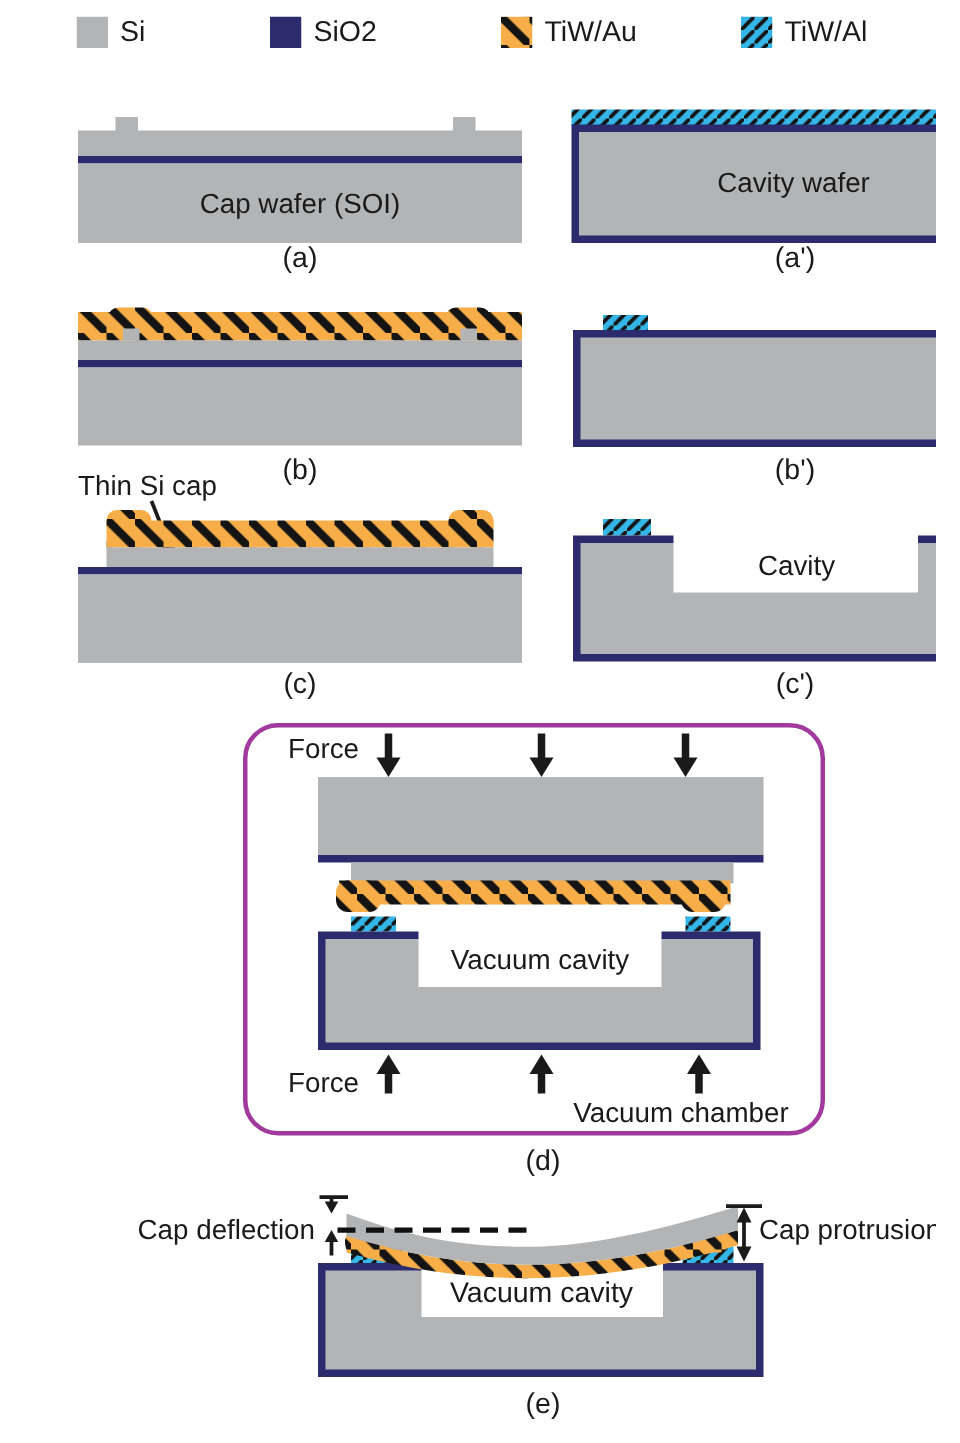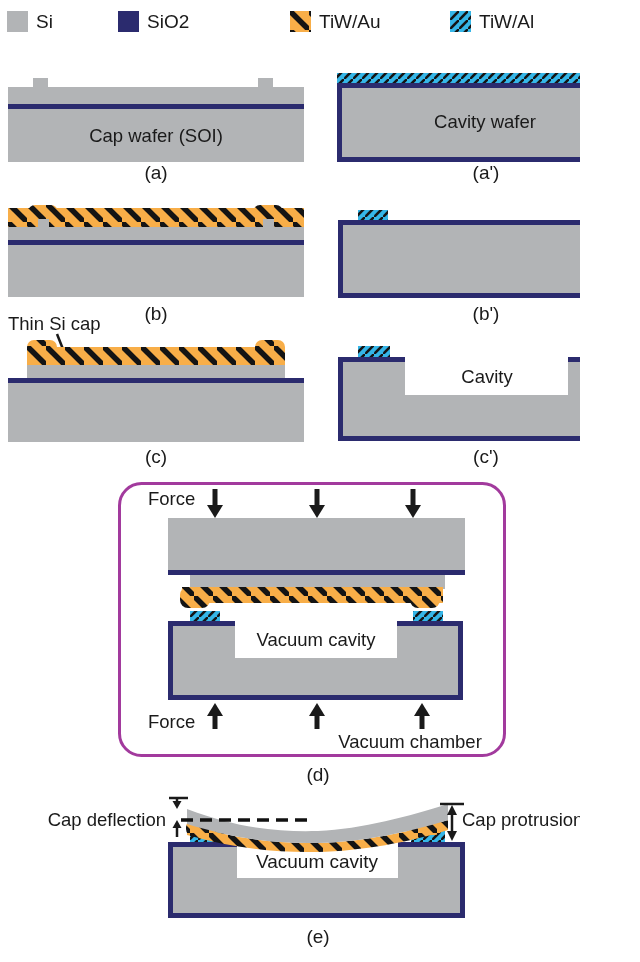--- a/index.html
+++ b/index.html
@@ -1,17 +1,17 @@
 <!DOCTYPE html>
 <html><head>
 <meta charset="utf-8">
 <style>
   html,body{margin:0;padding:0;background:#ffffff;}
   #fig{position:relative;width:580px;height:962px;background:#fff;overflow:hidden;
-       font-family:"Liberation Sans",sans-serif;color:#1a1a1a;}
+       font-family:"Liberation Sans",sans-serif;color:#1a1a1a;margin-left:44px;}
   .abs{position:absolute;}
   .legend-item{position:absolute;top:10px;display:flex;align-items:center;gap:8px;}
   .legend-item span{font-size:19px;line-height:23px;}
   .caption{position:absolute;width:90px;margin-left:-45px;text-align:center;
            font-size:19px;}
   svg text{font-family:"Liberation Sans",sans-serif;fill:#1a1a1a;}
 </style>
 </head>
 <body>
 
@@ -32,21 +32,21 @@
       </marker>
     </defs>
   </svg>
 
   <div class="legend-item" style="left:7px">
     <svg width="21" height="21">
         <rect width="21" height="21" fill="#b2b4b6"></rect>
       </svg>
     <span>Si</span>
   </div>
-  <div class="legend-item" style="left:118px">
+  <div class="legend-item" style="left:136px">
     <svg width="21" height="21">
         <rect width="21" height="21" fill="#2b2b6e"></rect>
       </svg>
     <span>SiO2</span>
   </div>
   <div class="legend-item" style="left:290px">
     <svg width="21" height="21">
         <rect width="21" height="21" fill="url(#pAu)"></rect>
       </svg>
     <span>TiW/Au</span>

